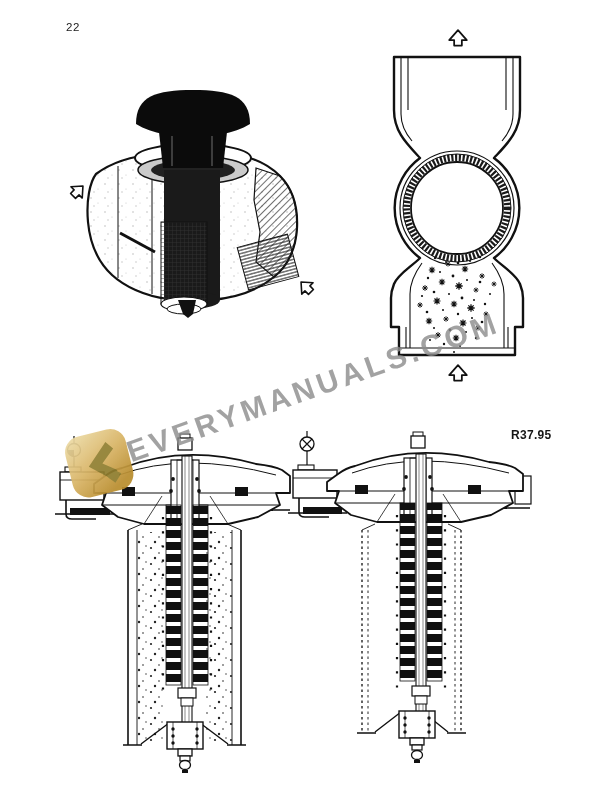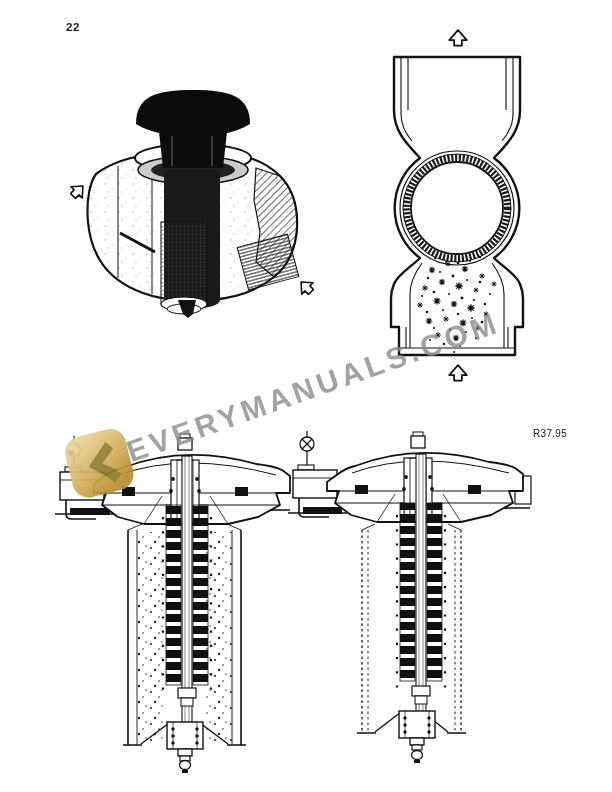--- a/index.html
+++ b/index.html
@@ -1,20 +1,20 @@
 <!DOCTYPE html>
 <html><head>
 <meta charset="utf-8">
 <style>
   html,body{margin:0;padding:0;background:#e9e9e9;}
   #page{position:relative;width:612px;height:792px;background:#ffffff;margin:0 auto;
         font-family:"Liberation Sans",sans-serif;overflow:hidden;}
   .abs{position:absolute;}
-  #page-number{left:66px;top:21px;font-size:11.5px;font-weight:bold;color:#1a1a1a;letter-spacing:.5px;}
-  #figure-code{left:533px;top:428px;font-size:10px;font-weight:normal;color:#161616;letter-spacing:.3px;}
+  #page-number{left:66px;top:21px;font-size:11.5px;font-weight:normal;color:#1a1a1a;letter-spacing:.5px;}
+  #figure-code{left:511px;top:428px;font-size:12px;font-weight:bold;color:#161616;letter-spacing:.3px;}
   #watermark-text{left:128px;top:436px;transform:rotate(-19.5deg);transform-origin:0 50%;
        font-size:30px;font-weight:bold;letter-spacing:4px;color:#8c8c8c;opacity:.8;white-space:nowrap;}
   svg{display:block;}
   .ink{stroke:#111;fill:none;}
 </style>
 </head>
 <body>
 
 <div id="page">
 

